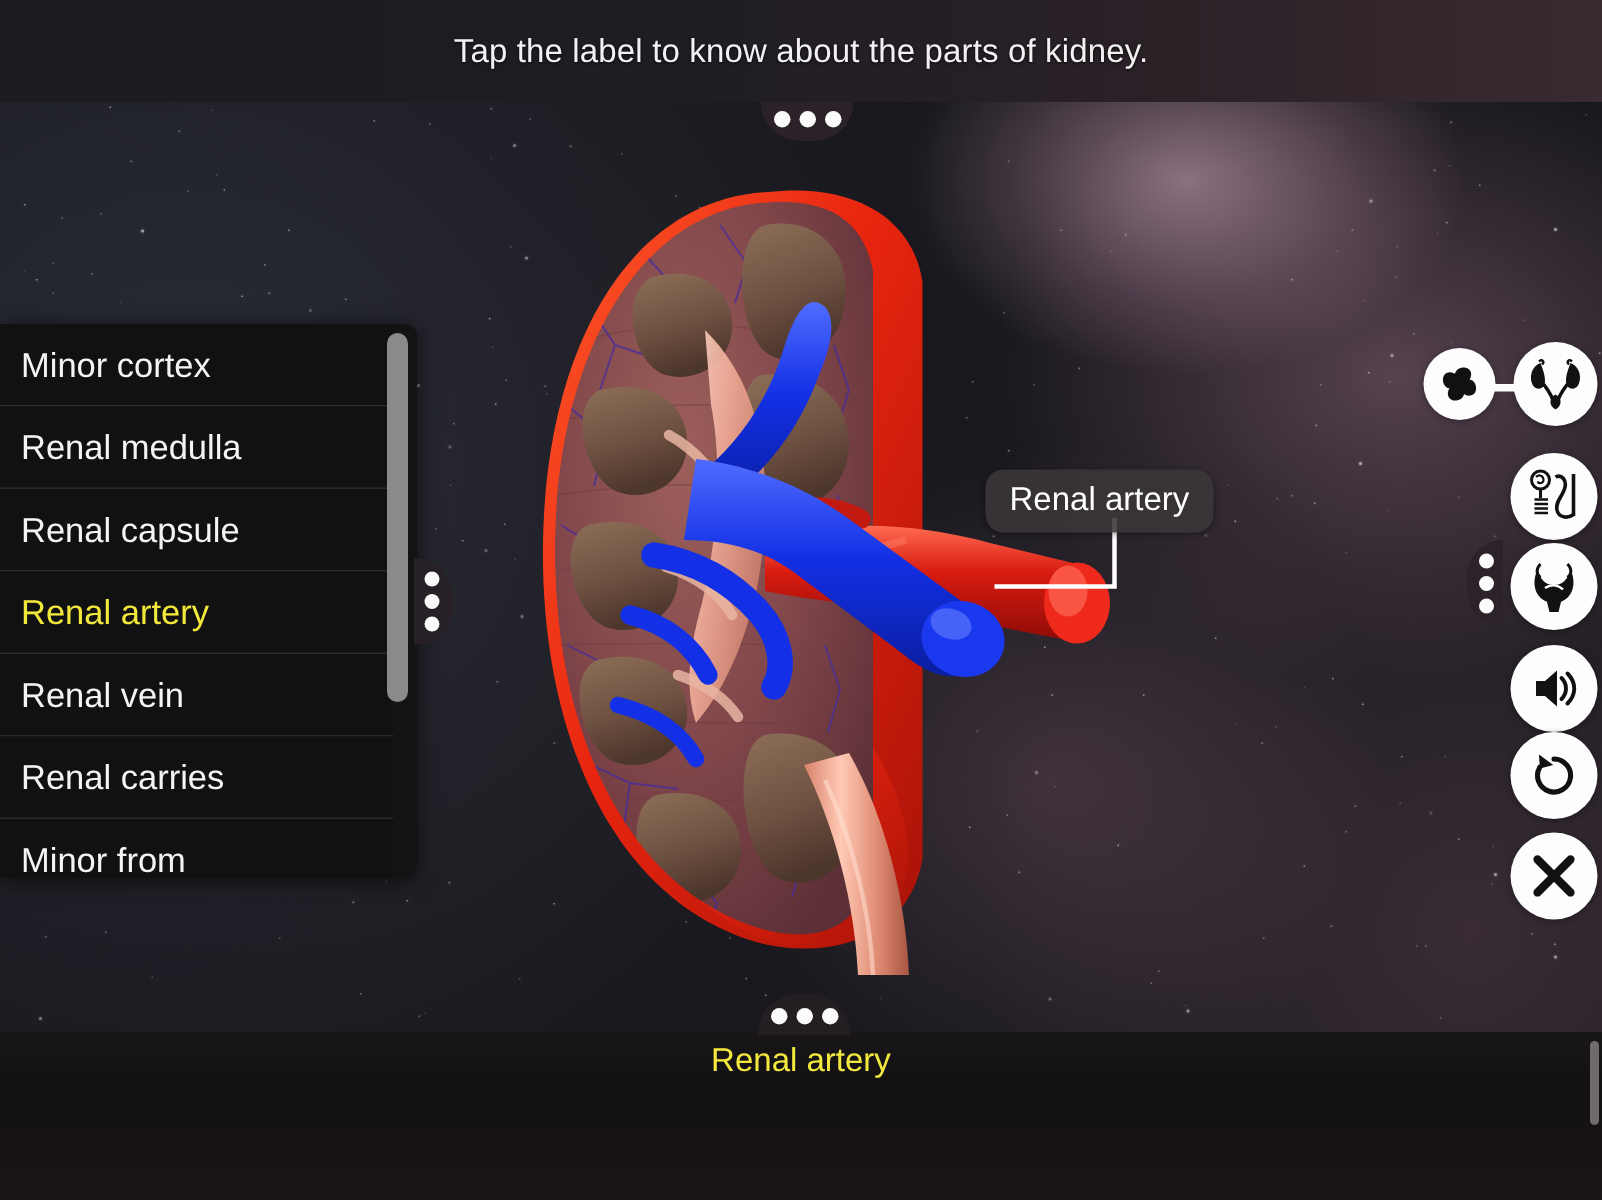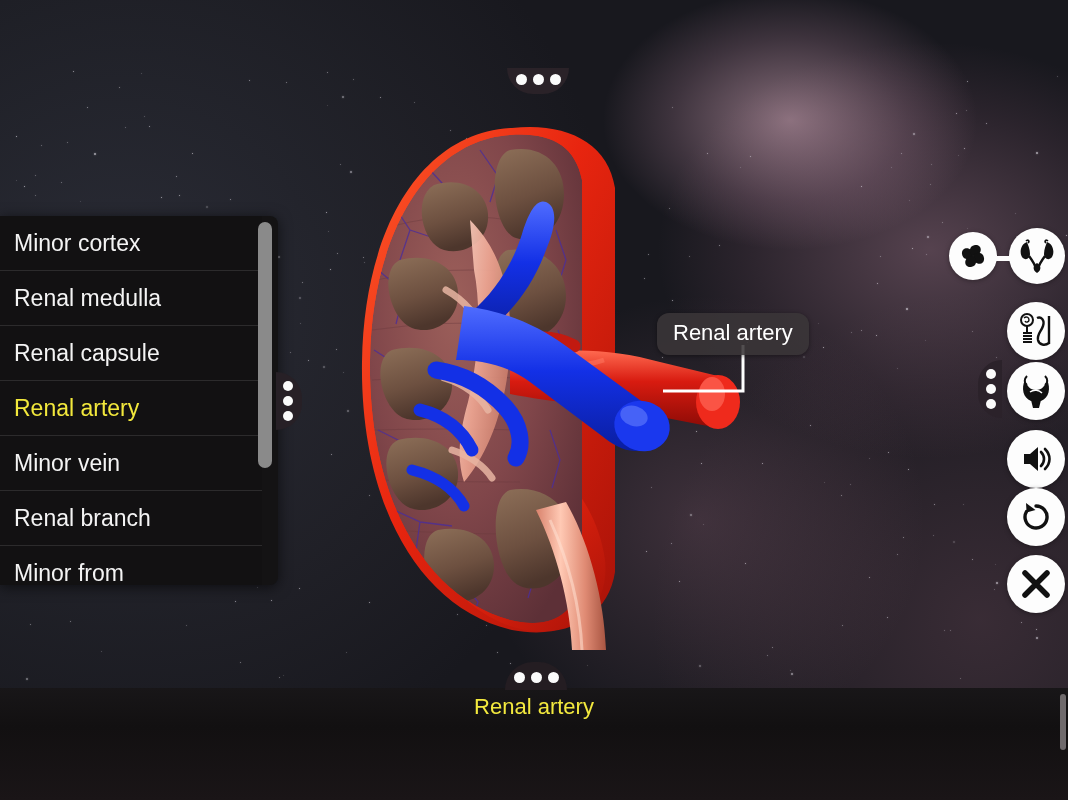--- a/index.html
+++ b/index.html
@@ -531,20 +531,23 @@
       <path d="M190 410 C 208 450, 220 496, 222 540" stroke="#ffe0d2" stroke-width="3" fill="none" opacity=".55"></path>
     </svg>
   </div>
 
   <svg class="callout-leader" width="120" height="66">
     <path d="M88 0 L 88 46 L 8 46" stroke="#ffffff" stroke-width="3" fill="none"></path>
   </svg>
 
   <div class="callout">Renal artery</div>
 
+  <div class="topbar">
+    <div class="topbar-text">Tap the label to know about the parts of kidney.</div>
+  </div>
 
   <div class="handle handle-top">
     <div class="tab">
         <div class="dots">
       <span class="dot"></span>
       <span class="dot"></span>
       <span class="dot"></span>
     </div>
       </div>
   </div>
@@ -584,24 +587,24 @@
         <div class="list-row">
           <span>Renal medulla</span>
         </div>
         <div class="list-row">
           <span>Renal capsule</span>
         </div>
         <div class="list-row active">
           <span>Renal artery</span>
         </div>
         <div class="list-row">
-          <span>Minor vein</span>
+          <span>Renal vein</span>
         </div>
         <div class="list-row">
-          <span>Renal branch</span>
+          <span>Renal carries</span>
         </div>
         <div class="list-row">
           <span>Minor from</span>
         </div>
       </div>
     <div class="list-scrollbar">
       <div class="list-thumb"></div>
     </div>
   </div>
 

